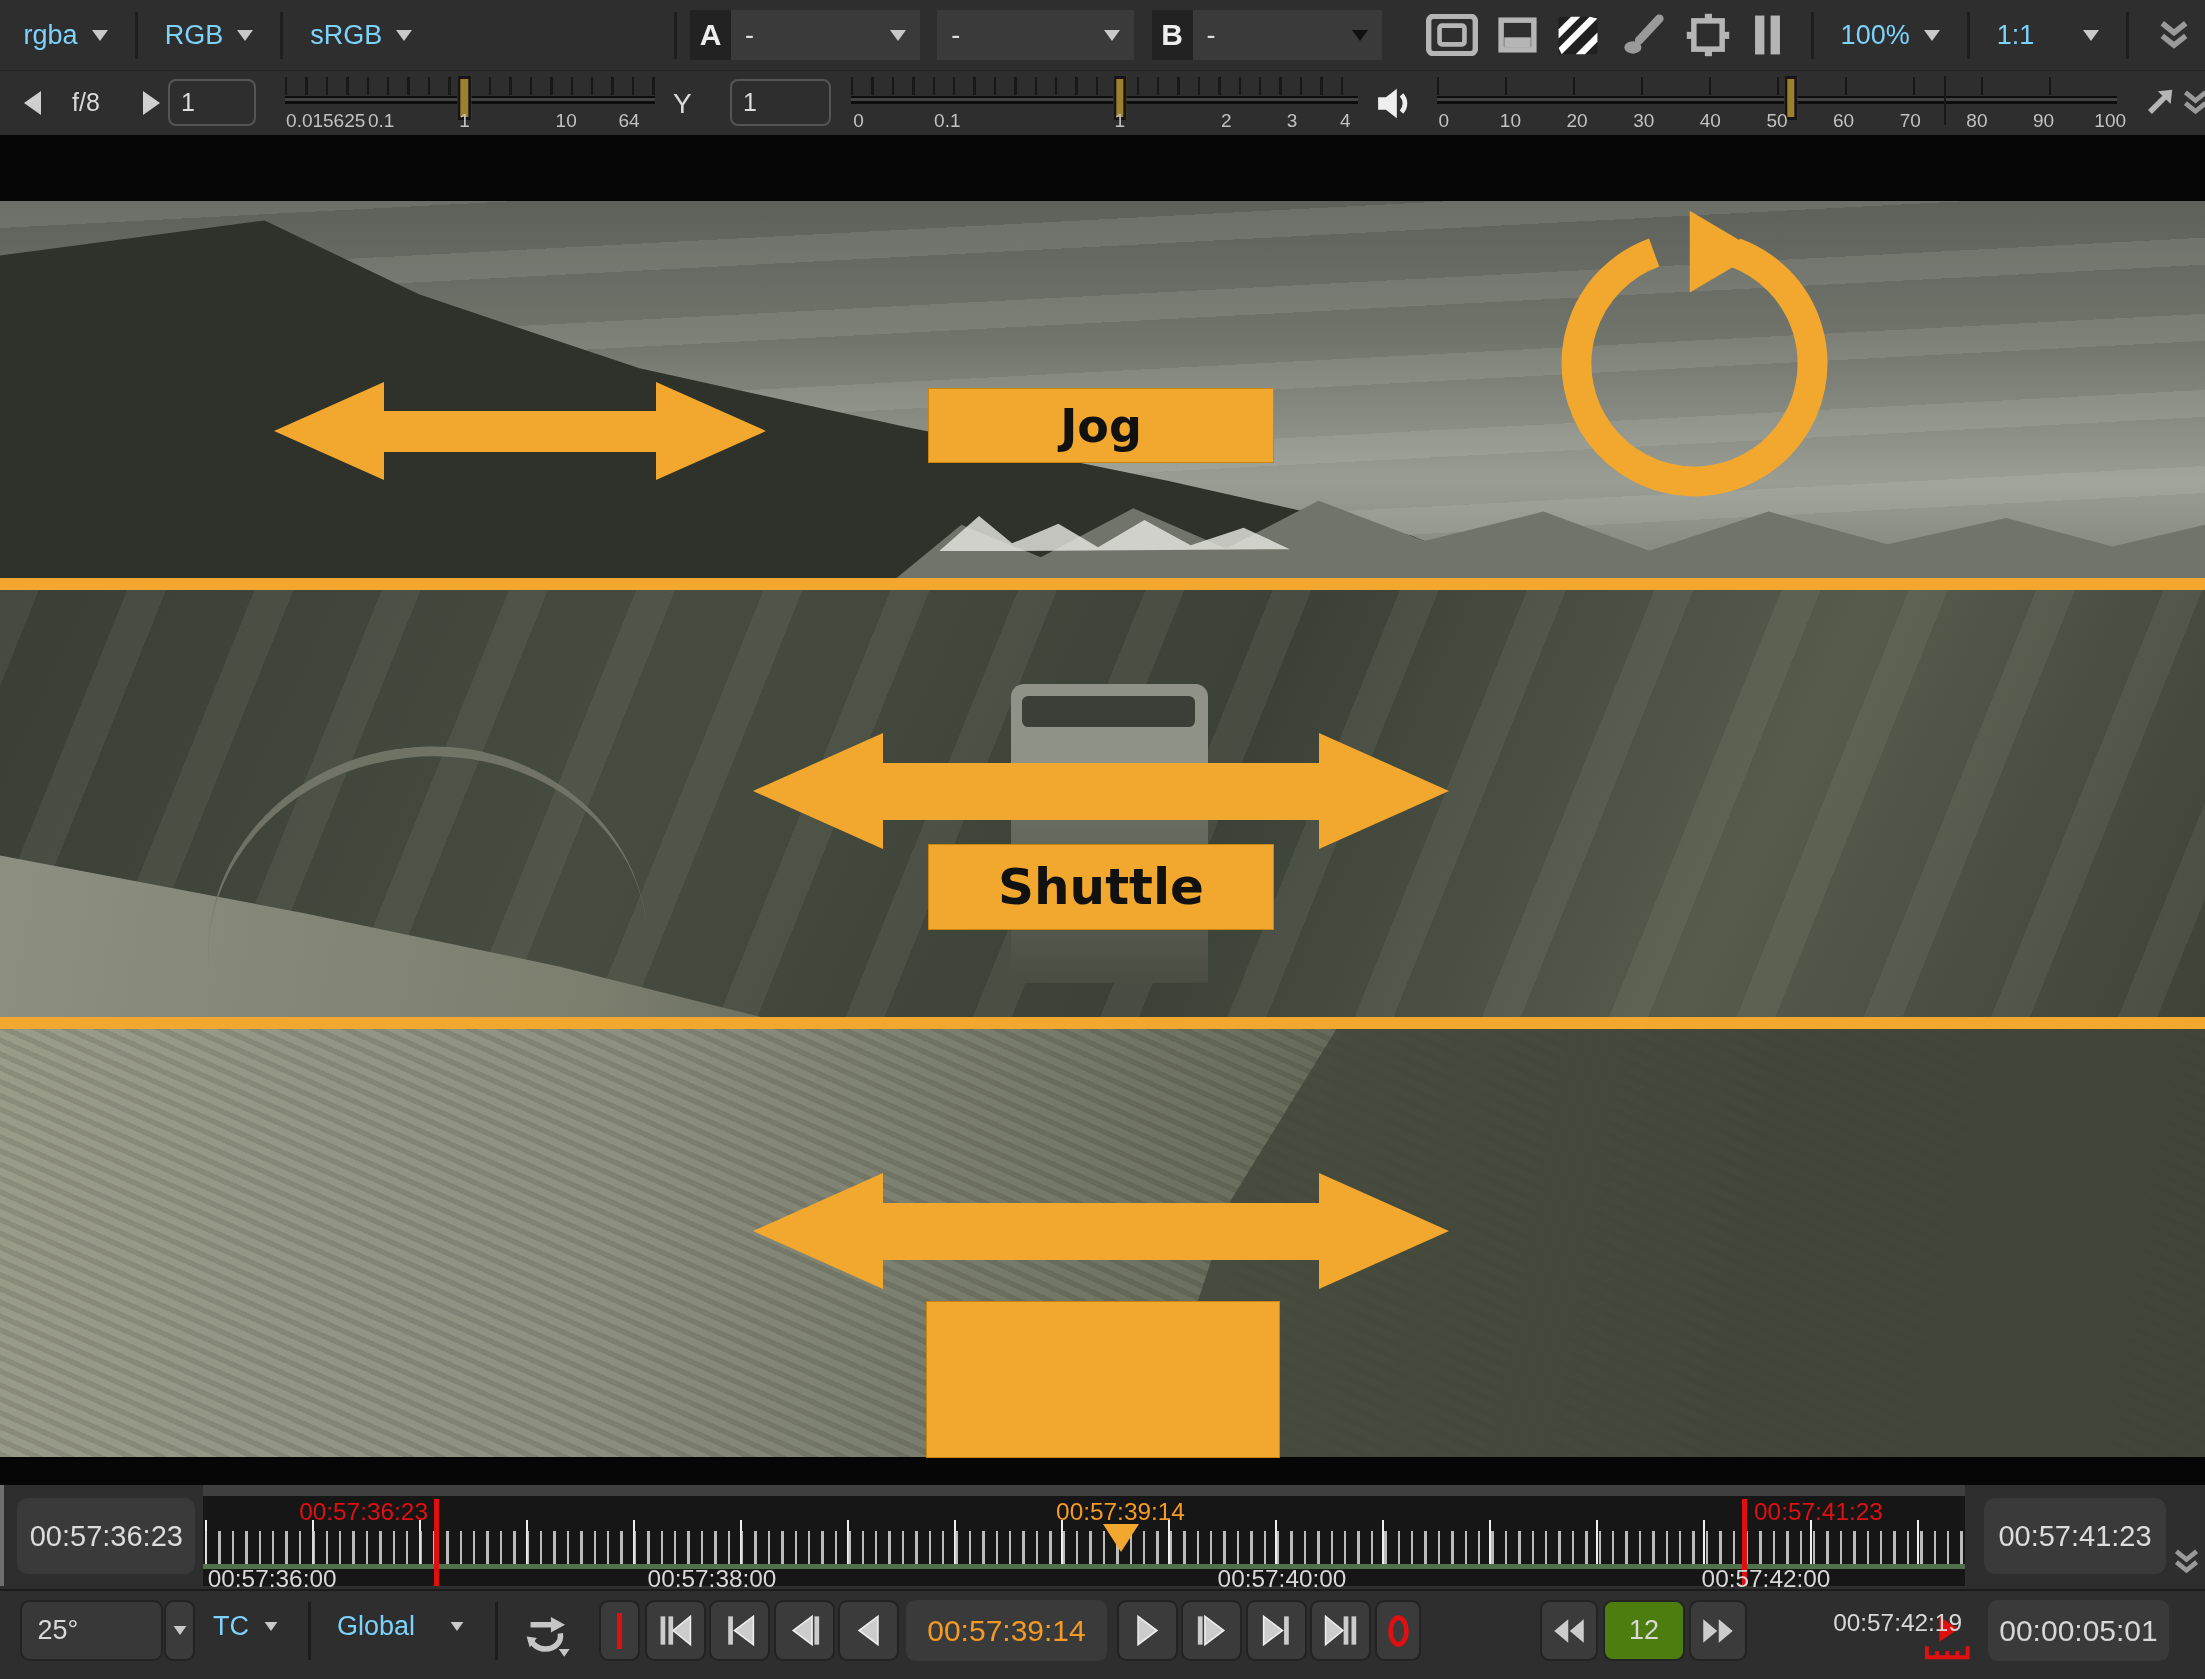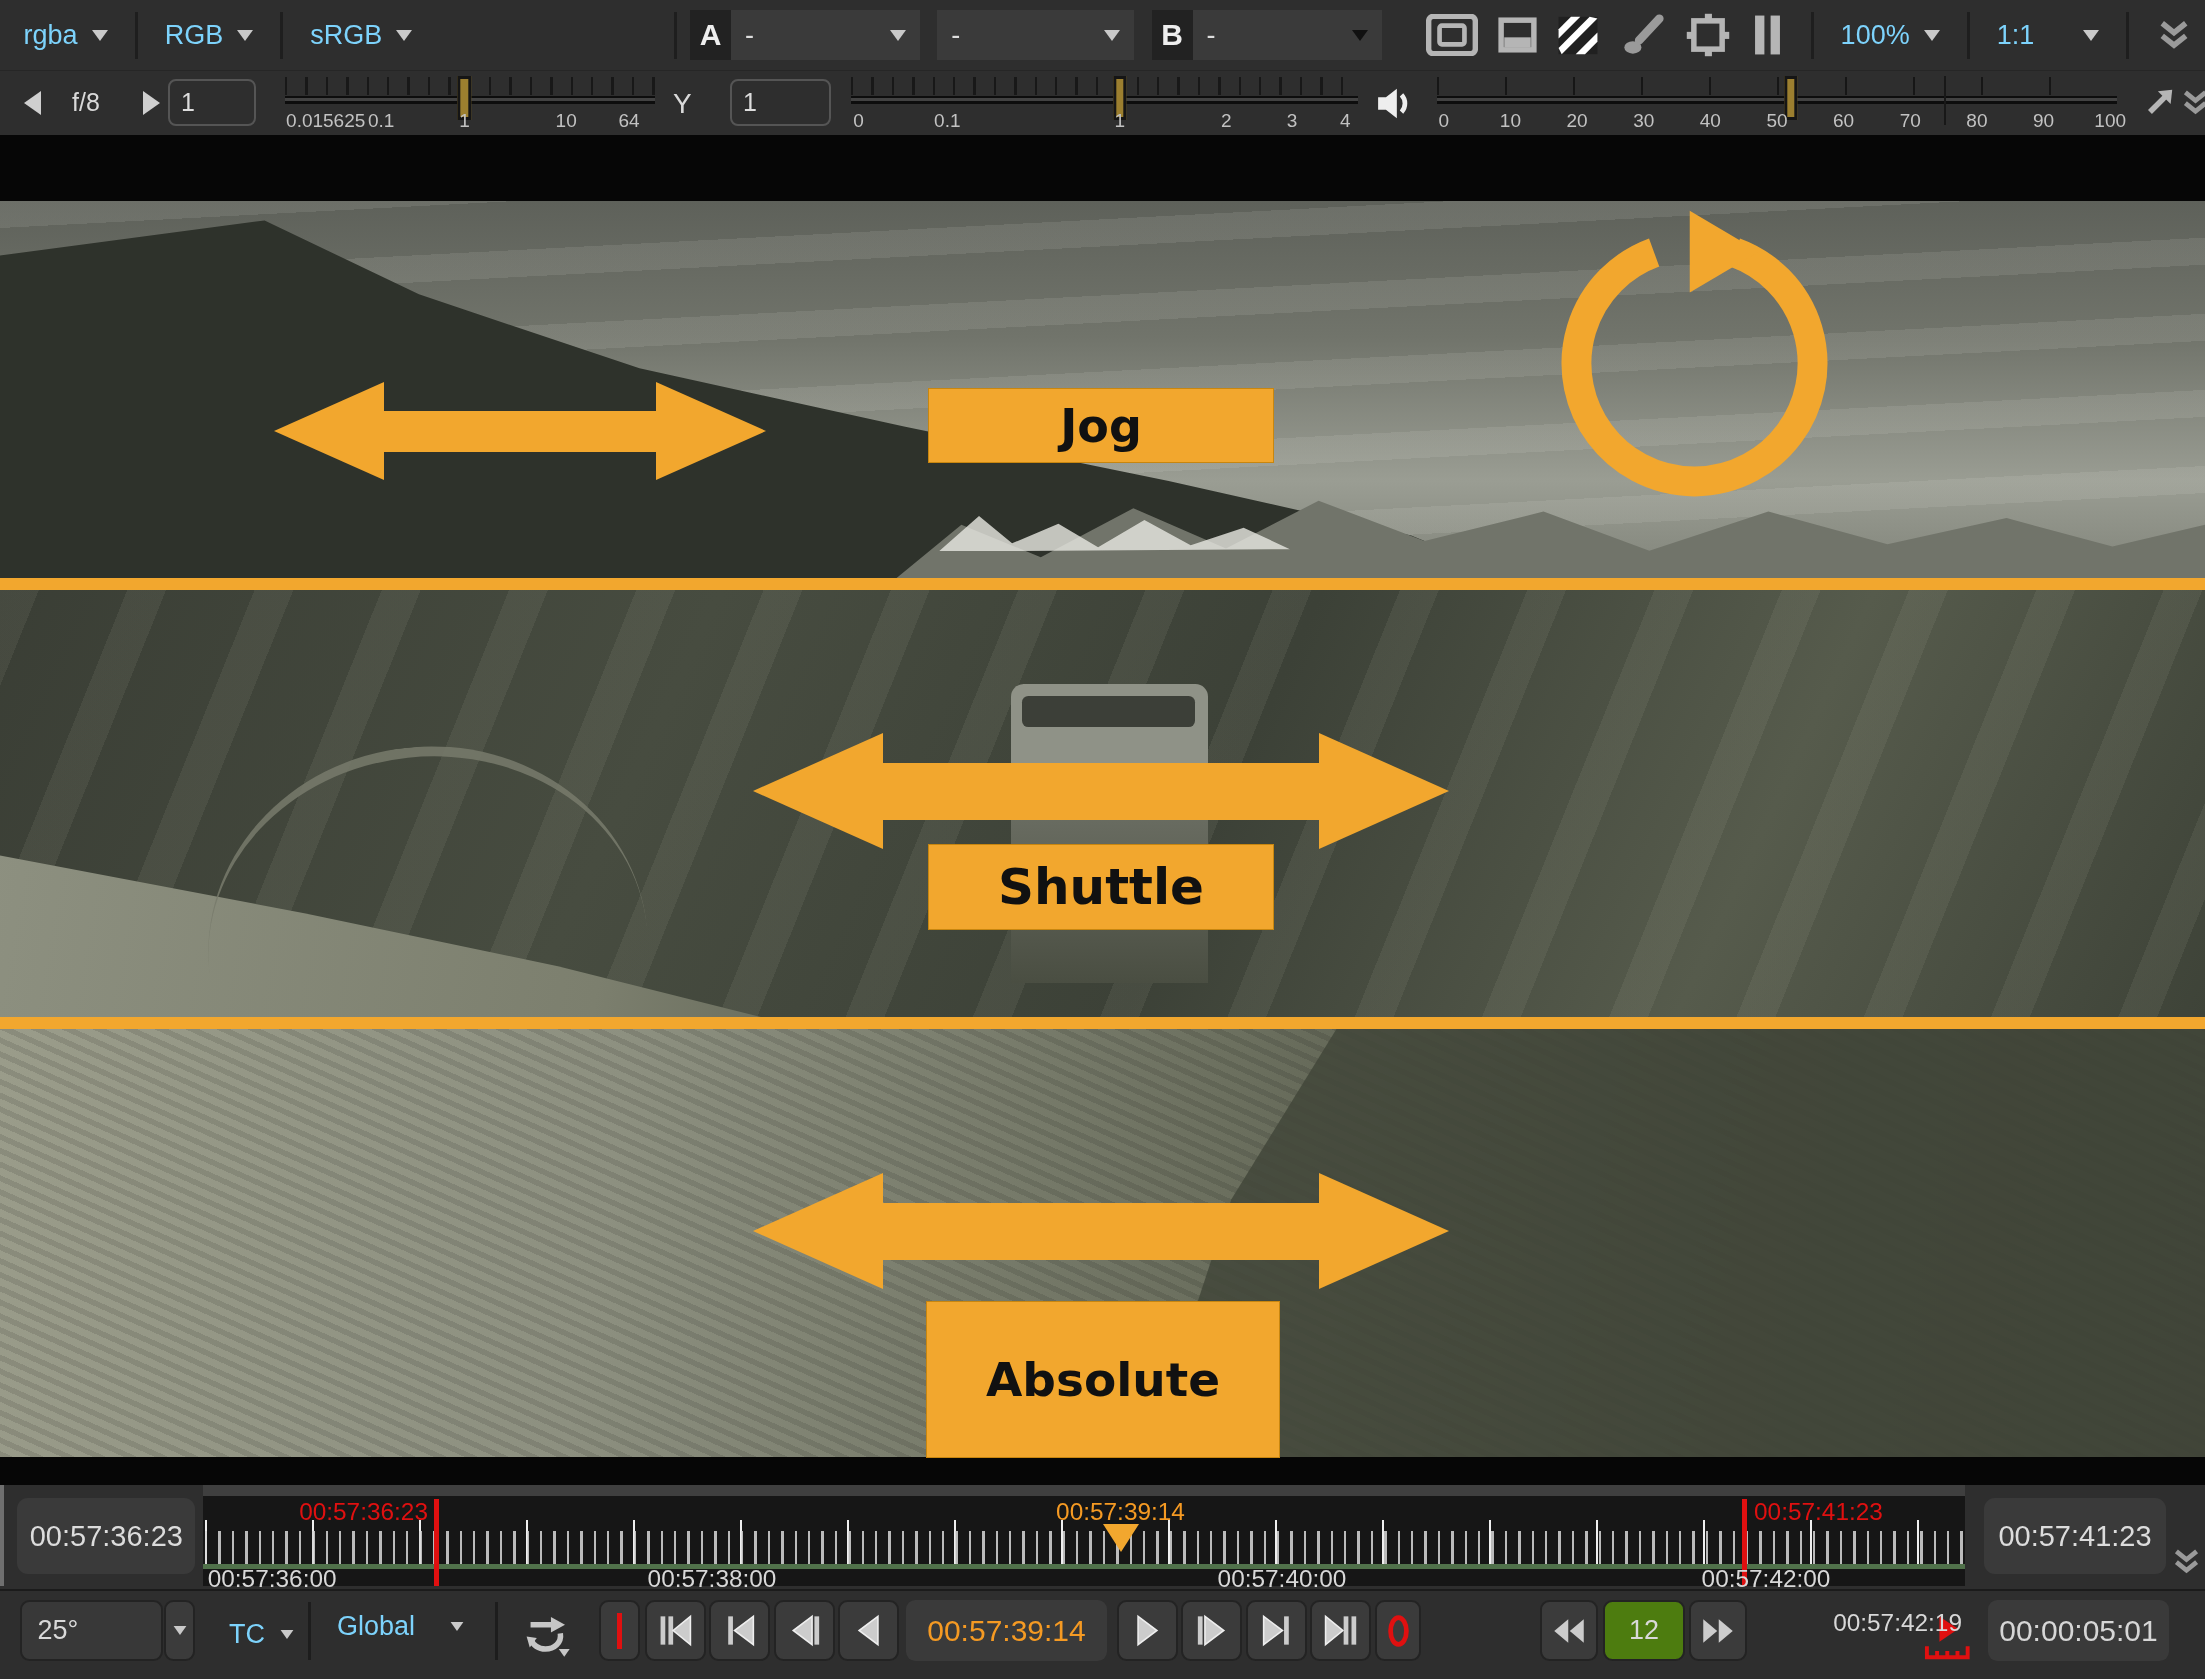--- a/index.html
+++ b/index.html
@@ -289,21 +289,20 @@
       <span class="hl" style="border-top:58px solid transparent;border-bottom:58px solid transparent;border-left:130px solid #f2a72e;"></span>
     </div>
     <div class="olabel" style="left:928px;top:709px;width:344px;height:84px;font-size:50px;">Shuttle</div>
 
     <div class="darrow" style="left:753px;top:1038px;width:696px;height:116px;">
       <span class="hl" style="border-top:58px solid transparent;border-bottom:58px solid transparent;border-right:130px solid #f2a72e;"></span>
       <span class="shaft" style="height:57px;"></span>
       <span class="hl" style="border-top:58px solid transparent;border-bottom:58px solid transparent;border-left:130px solid #f2a72e;"></span>
     </div>
     <div class="olabel" style="left:926px;top:1166px;width:352px;height:155px;font-size:47px;line-height:68px;flex-direction:column;">
-      <span>Absolute</span>
     </div>
   </div>
 
   <div class="tlrow">
     <div class="abs" style="left:0;top:0;width:3.9px;height:101px;background:#6f6f6f;"></div>
     <div class="tcbox" style="left:17.3px;top:13.4px;width:178px;">
       <span>00:57:36:23</span>
     </div>
 
     <div class="strip">
@@ -341,21 +340,21 @@
   </div>
 
   <div class="transport">
     <div class="tbtn ttext" style="left:19.7px;width:143px;justify-content:flex-start;padding-left:15.7px;background:#383838;">
       <span>25°</span>
     </div>
     <div class="tbtn" style="left:164px;width:31px;">
       <span class="caret" style="transform:scale(.8);"></span>
     </div>
 
-    <div class="dd abs" style="left:229px;top:20.4px;margin-top:8px;">
+    <div class="dd abs" style="left:213px;top:20.4px;">
       <span>TC</span>
       <span class="caret" style="transform:scale(.8);"></span>
     </div>
     <div class="tsep" style="left:308px;"></div>
     <div class="dd abs" style="left:337px;top:20.4px;">
       <span>Global</span>
       <span class="caret" style="transform:scale(.8);margin-left:20.4px;"></span>
     </div>
     <div class="tsep" style="left:495px;"></div>
 

